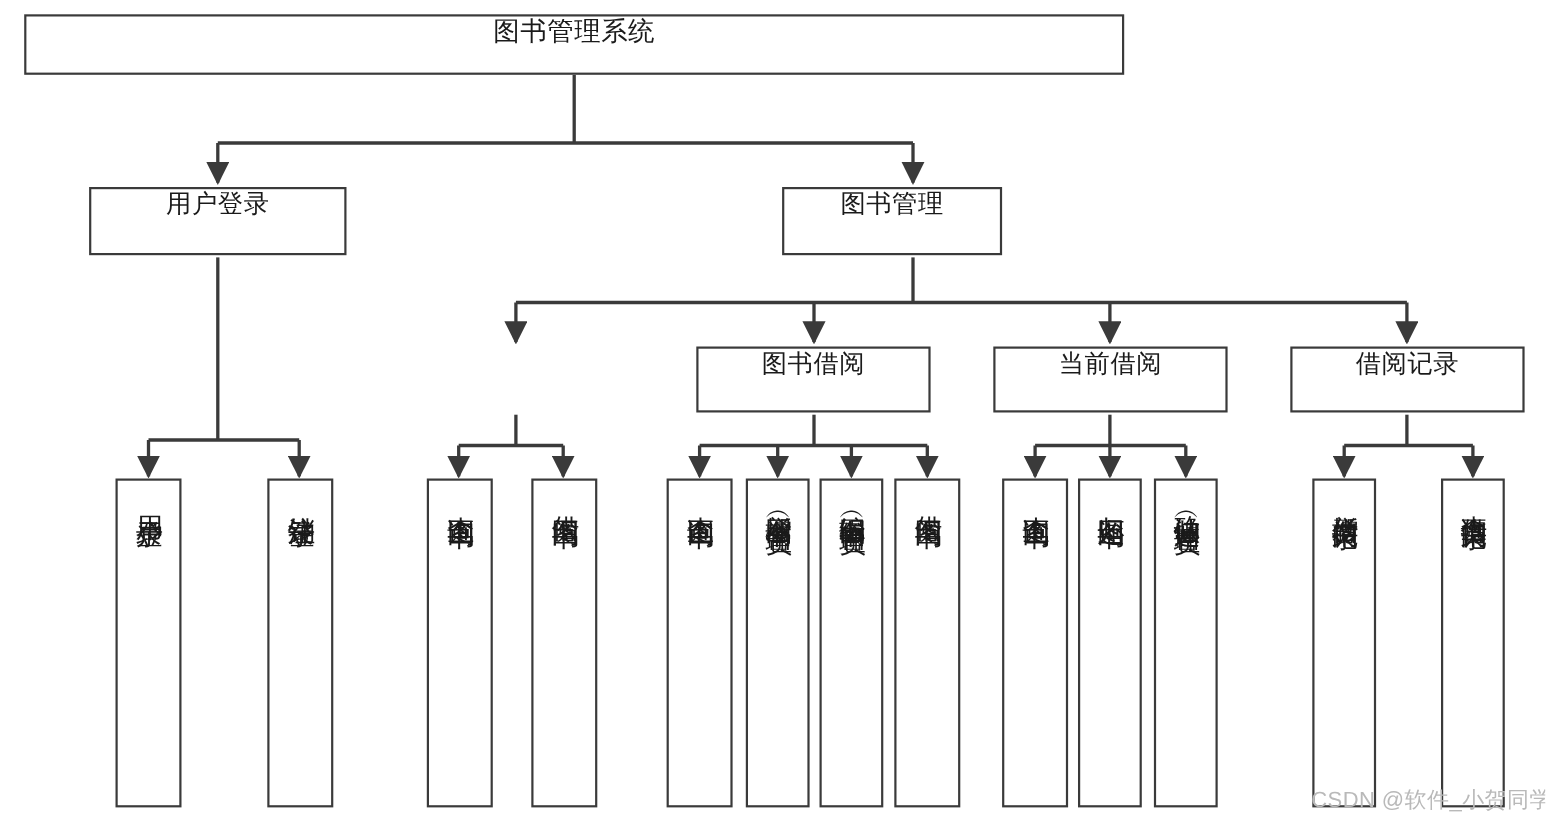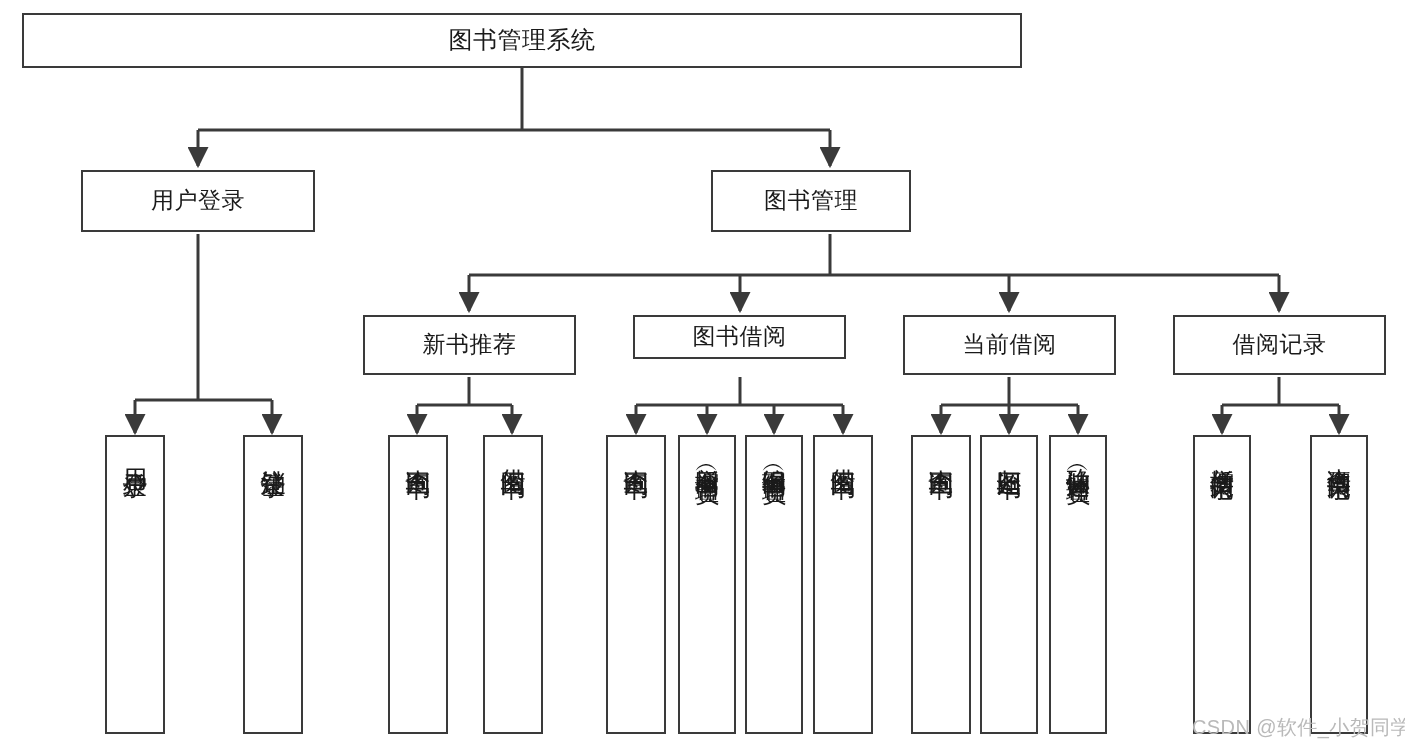--- a/index.html
+++ b/index.html
@@ -24,21 +24,21 @@
     width: 1405px;
     height: 747px;
     pointer-events: none;
   }
   .node {
     position: absolute;
     box-sizing: border-box;
     border: 2px solid #3a3a3a;
     background: #ffffff;
     display: flex;
-    align-items: center;
+    align-items: flex-start;
     justify-content: center;
     color: #1a1a1a;
   }
   .node .label {
     display: block;
     text-align: center;
     line-height: 1.18;
     letter-spacing: 0.5px;
   }
   
@@ -135,24 +135,21 @@
     <span class="label">图书管理系统</span>
   </div>
 
   <div class="node h" style="left:81px; top:170px; width:234px; height:62px;">
     <span class="label">用户登录</span>
   </div>
   <div class="node h" style="left:711px; top:170px; width:200px; height:62px;">
     <span class="label">图书管理</span>
   </div>
 
-  <div class="node h" style="left:363px; top:315px; width:213px; height:60px;">
-    <span class="label">新书推荐</span>
-  </div>
-  <div class="node h" style="left:633px; top:315px; width:213px; height:44px;">
+  <div class="node h" style="left:633px; top:315px; width:213px; height:60px;">
     <span class="label">图书借阅</span>
   </div>
   <div class="node h" style="left:1173px; top:315px; width:213px; height:60px;">
     <span class="label">借阅记录</span>
   </div>
   <div class="node h" style="left:903px; top:315px; width:213px; height:60px;">
     <span class="label">当前借阅</span>
   </div>
 
   <div class="node v" style="left:105px; top:435px; width:60px; height:299px;">

